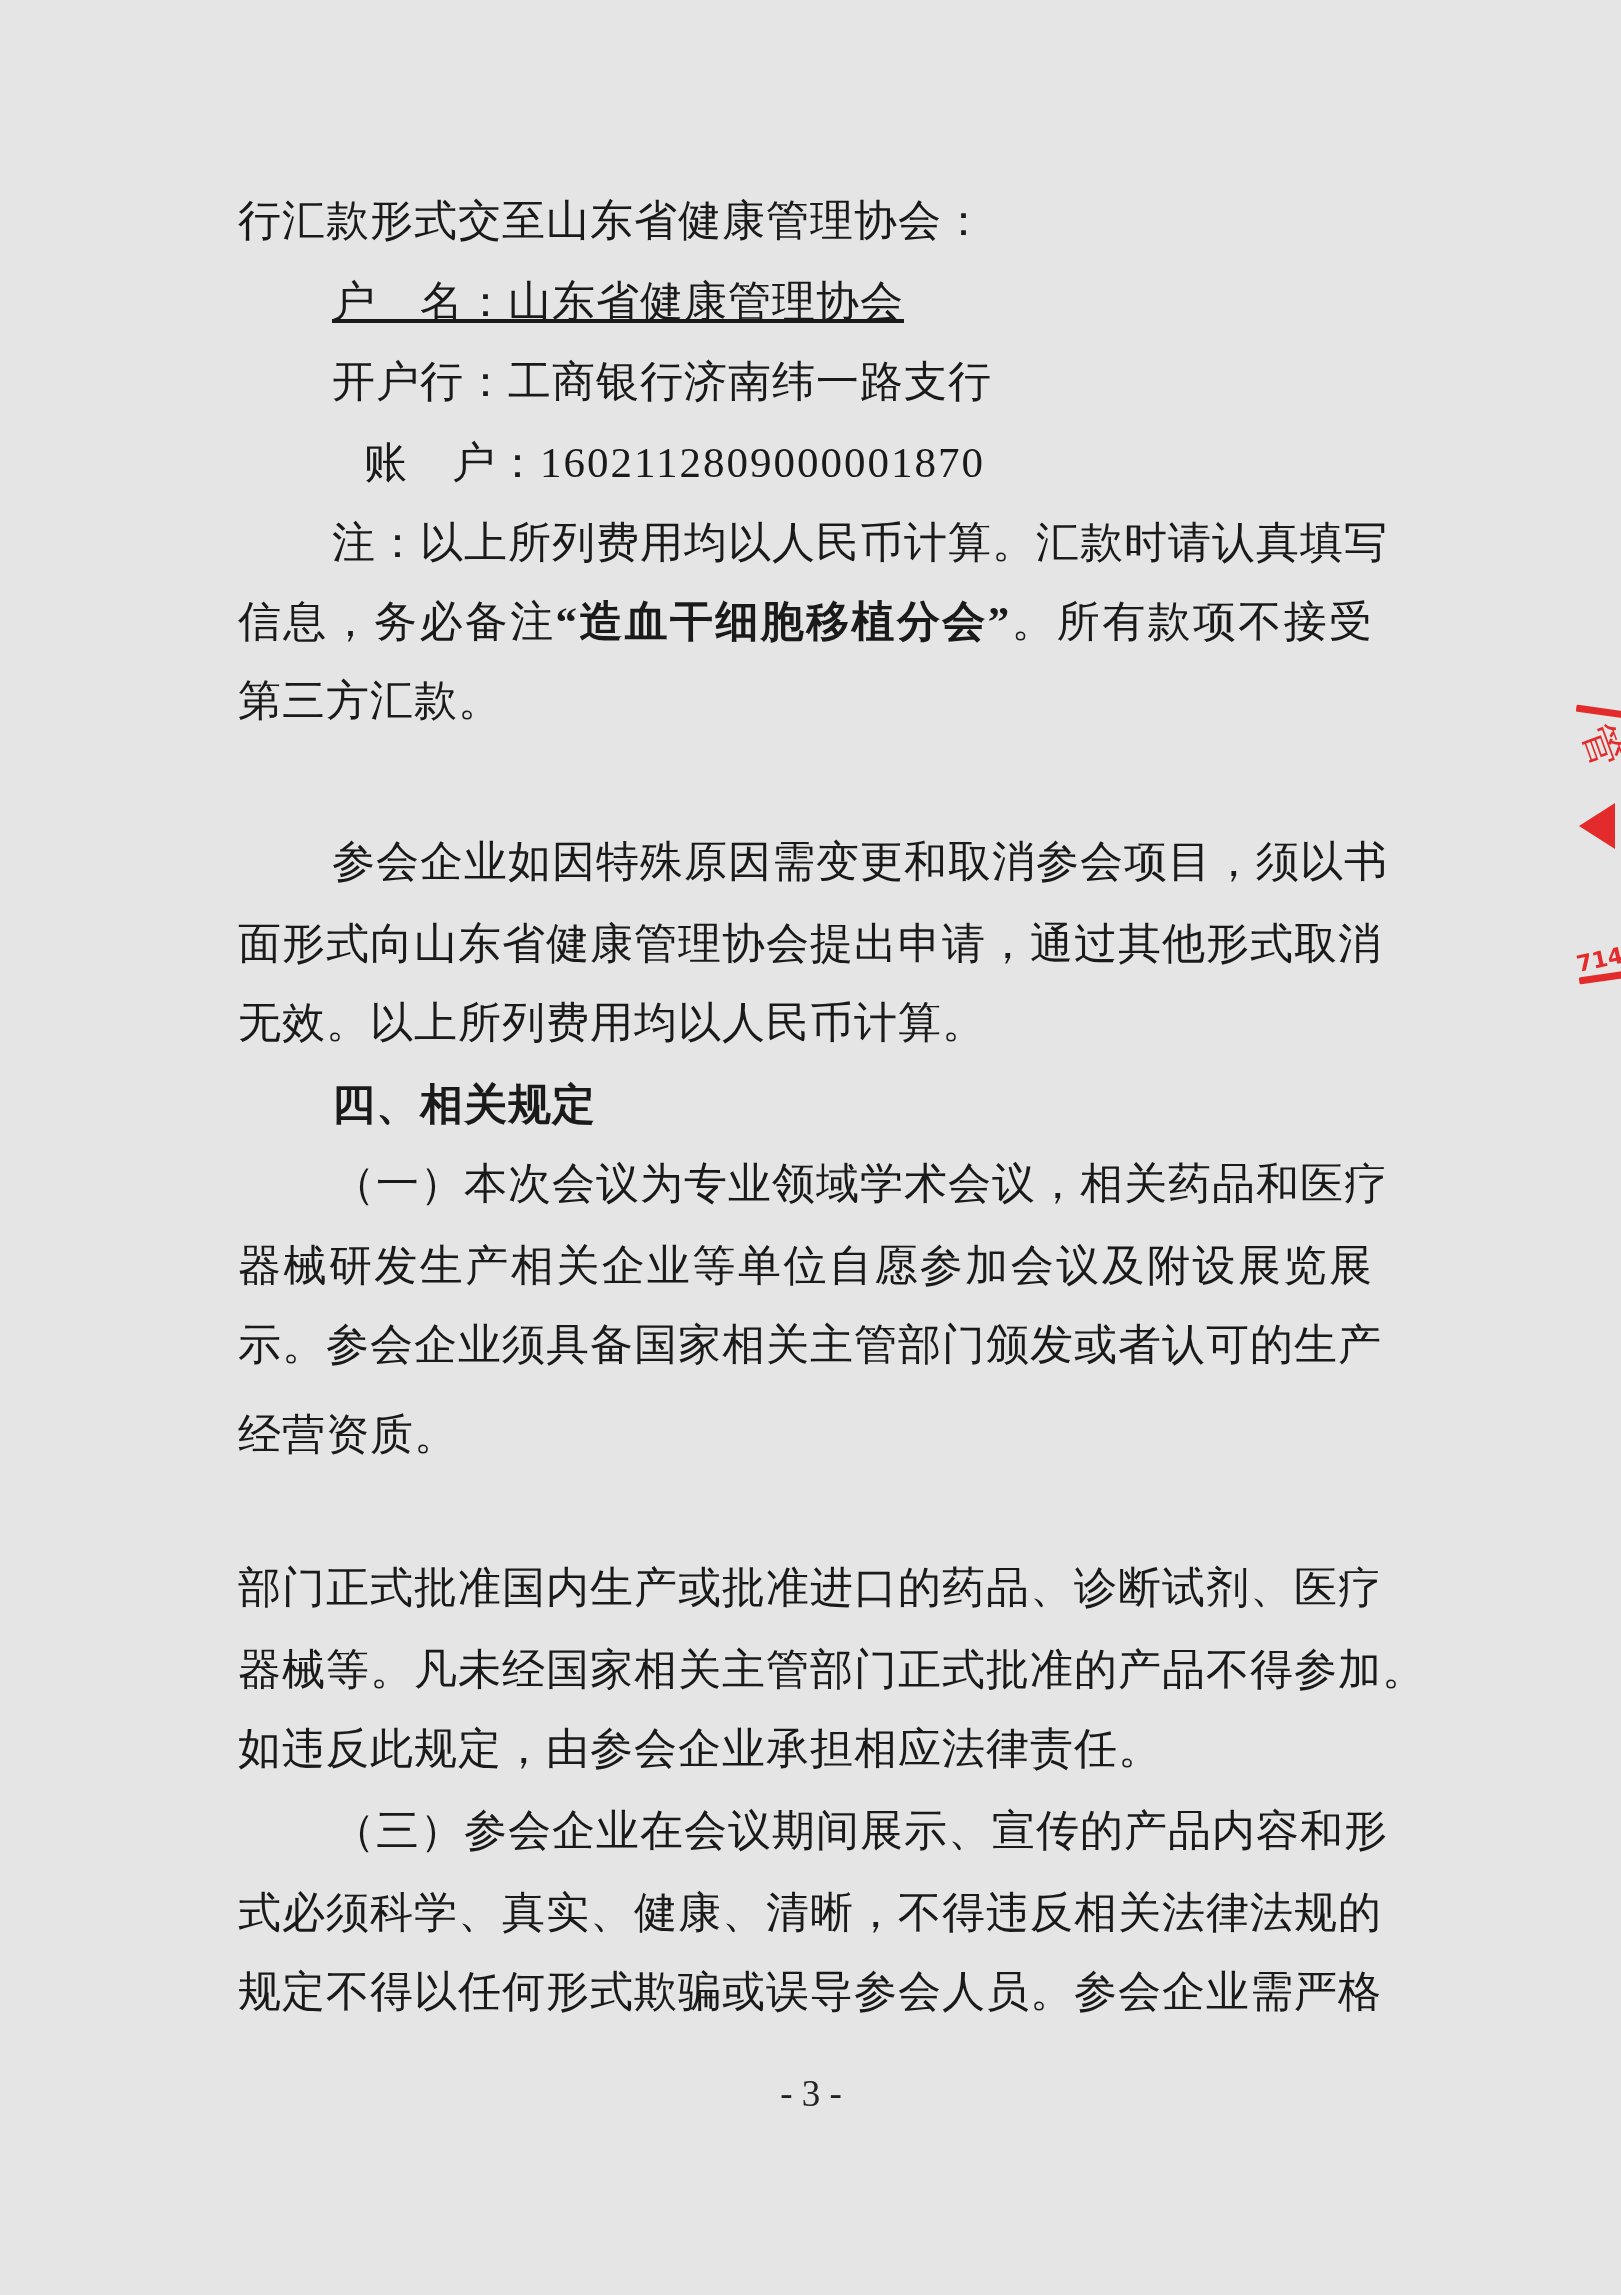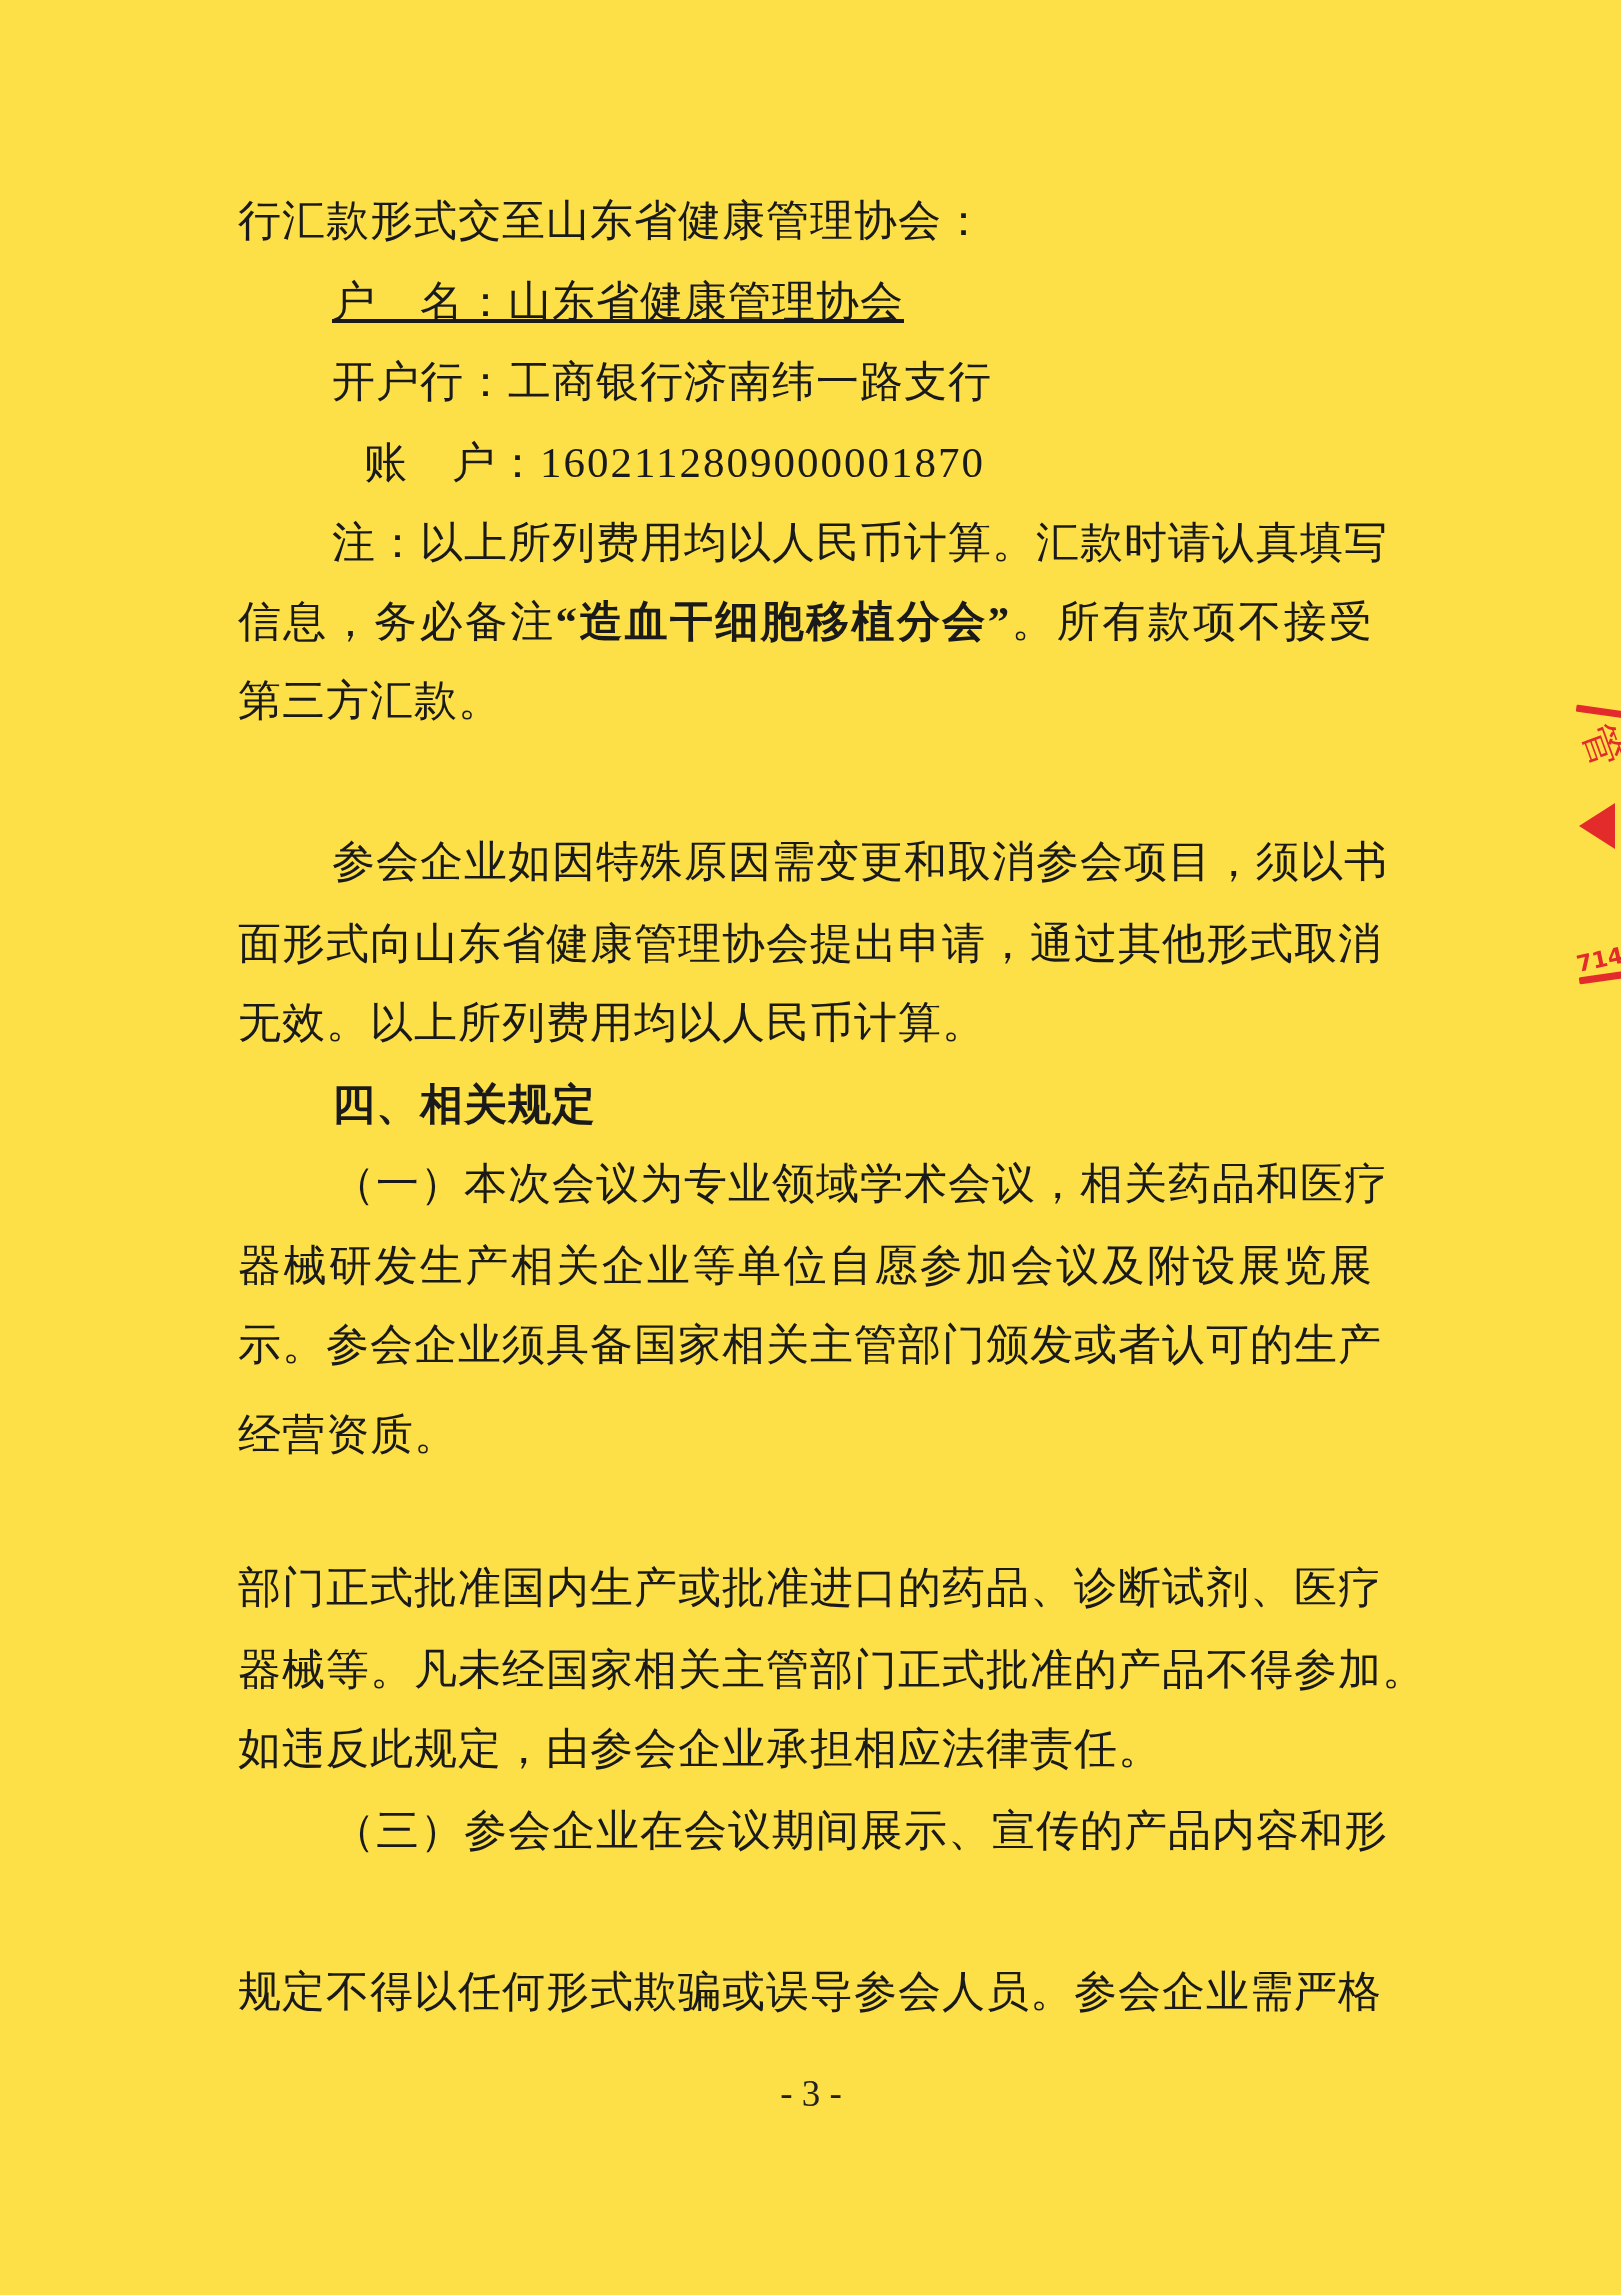--- a/index.html
+++ b/index.html
@@ -13,21 +13,21 @@
     position: relative;
     overflow: hidden;
     font-family: "DejaVu Serif", "Liberation Serif", serif;
     color: #1a1a1a;
   }
   .page {
     position: absolute;
     left: 0; top: 0;
     width: 1622px;
     height: 2295px;
-    background: #fde047;
+    background: #e5e5e5;
   }
   .line {
     position: absolute;
     left: 238px;
     width: 1135px;
     height: 56px;
     font-size: 43px;
     line-height: 56px;
     white-space: nowrap;
     letter-spacing: 1px;
@@ -141,20 +141,21 @@
   <div class="line indent" style="top:1155px;">（一）本次会议为专业领域学术会议，相关药品和医疗</div>
   <div class="line" style="top:1237px;">器械研发生产相关企业等单位自愿参加会议及附设展览展</div>
   <div class="line" style="top:1316px;">示。参会企业须具备国家相关主管部门颁发或者认可的生产</div>
   <div class="line short" style="top:1398px;margin-top:8px;">经营资质。</div>
 
   <div class="line" style="top:1559px;">部门正式批准国内生产或批准进口的药品、诊断试剂、医疗</div>
   <div class="line" style="top:1641px;">器械等。凡未经国家相关主管部门正式批准的产品不得参加。</div>
   <div class="line short" style="top:1720px;">如违反此规定，由参会企业承担相应法律责任。</div>
 
   <div class="line indent" style="top:1802px;">（三）参会企业在会议期间展示、宣传的产品内容和形</div>
+  <div class="line" style="top:1884px;">式必须科学、真实、健康、清晰，不得违反相关法律法规的</div>
   <div class="line" style="top:1963px;">规定不得以任何形式欺骗或误导参会人员。参会企业需严格</div>
 
   <div class="page-number" style="top:2068px;">- 3 -</div>
 
   <div class="stamp">
     <div class="arc-top"></div>
     <div class="char">管</div>
     <div class="star"></div>
     <div class="digits">71429</div>
     <div class="arc-bottom"></div>

